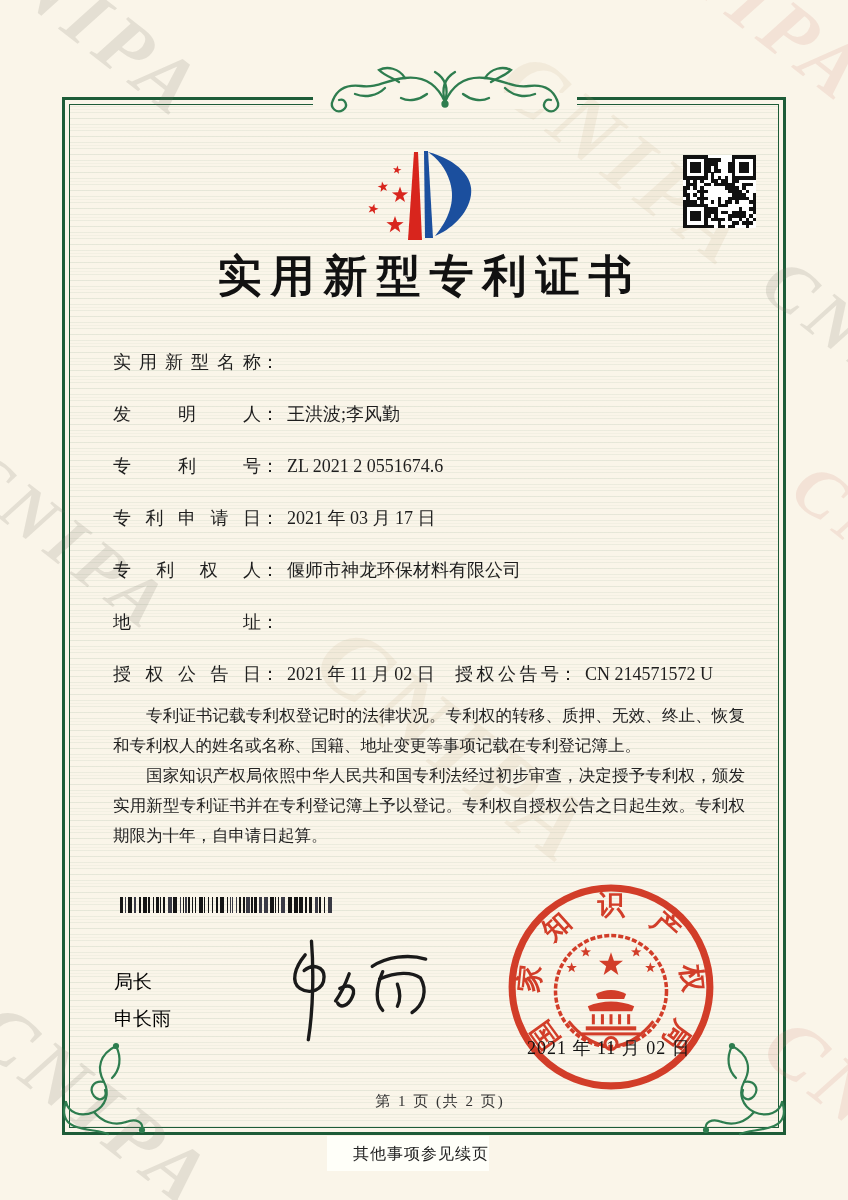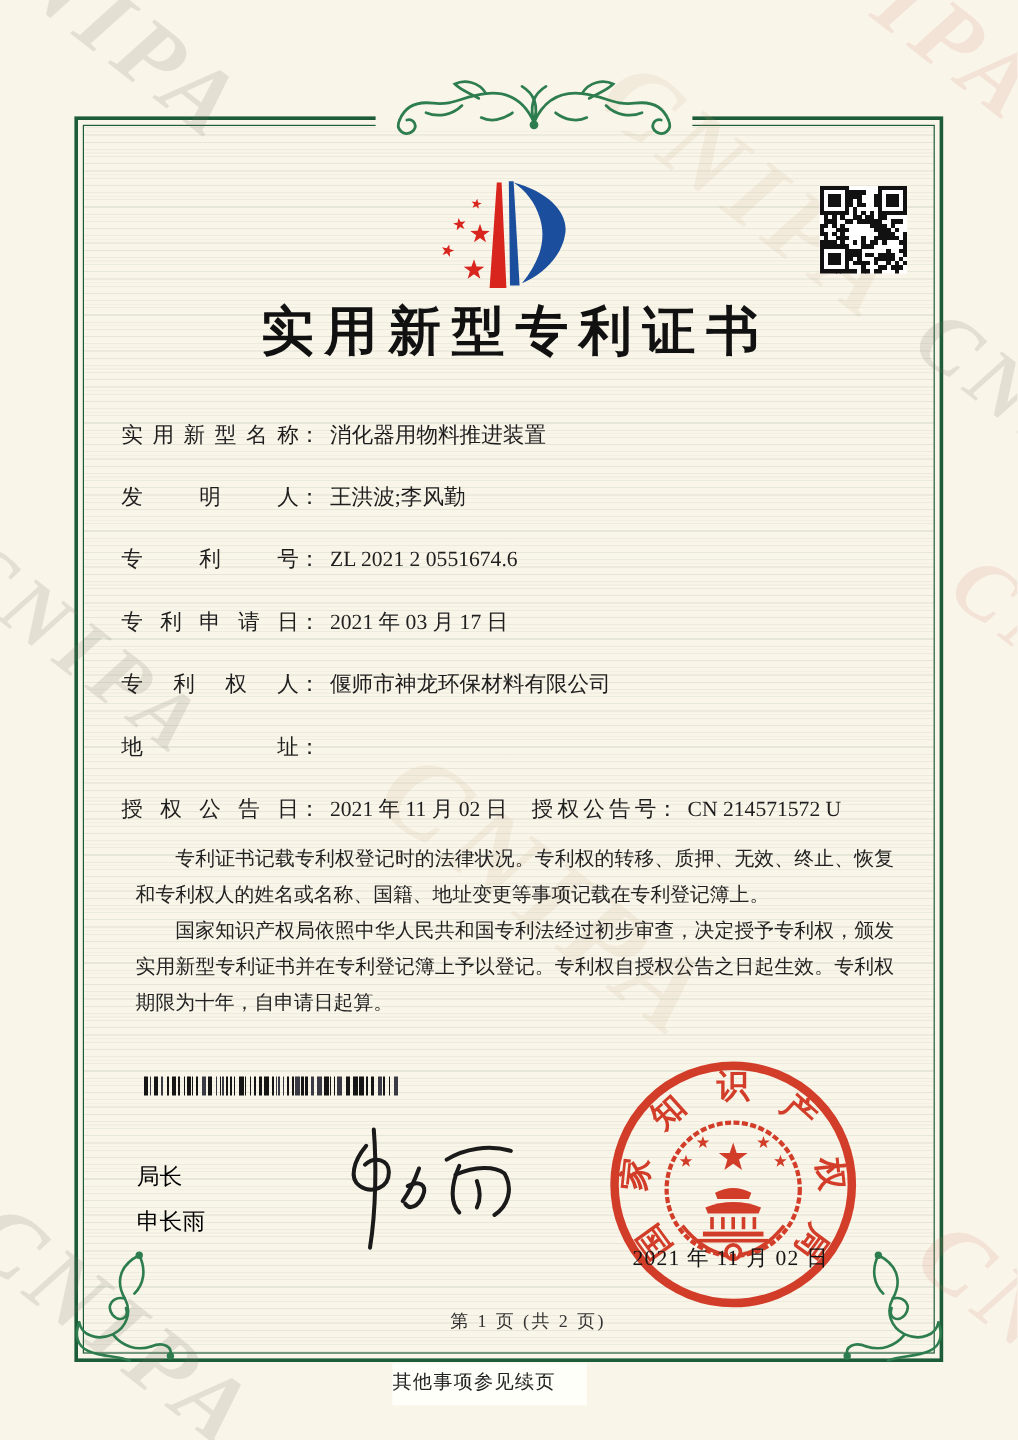--- a/index.html
+++ b/index.html
@@ -21,37 +21,37 @@
       repeating-linear-gradient(0deg, rgba(150,175,150,.14) 0 1px, transparent 1px 6px),
       repeating-linear-gradient(0deg, rgba(150,175,150,.07) 0 1px, transparent 1px 9px);
   }
   .orn{position:absolute;z-index:2;}
   
   .cert-no{position:absolute;left:112px;top:147px;font-size:18px;letter-spacing:1.5px;color:#1c1c1c;z-index:3;}
   .qr{position:absolute;left:683px;top:155px;width:73px;height:73px;z-index:3;background:#fff;}
   .logo{position:absolute;left:338px;top:140px;width:145px;height:110px;z-index:3;}
   .title{position:absolute;left:0;top:246px;width:848px;margin:1px;text-align:center;font-size:44px;font-weight:700;
     color:#111;letter-spacing:9px;padding-left:9px;box-sizing:border-box;z-index:3;}
-  .fields{position:absolute;left:101px;top:350px;width:640px;z-index:3;}
+  .fields{position:absolute;left:113px;top:350px;width:640px;z-index:3;}
   .frow{display:flex;align-items:baseline;height:27px;margin-bottom:25px;font-size:18px;color:#1e1e1e;position:relative;}
   .flabel{display:inline-block;width:148px;text-align:justify;text-align-last:justify;}
   .fcolon{display:inline-block;width:18px;}
   .fvalue{margin-left:8px;white-space:nowrap;}
   .grant2{position:absolute;left:342px;top:0;display:flex;align-items:baseline;}
   .flabel2{display:inline-block;width:104px;text-align:justify;text-align-last:justify;}
   .paras{position:absolute;left:113px;top:701px;width:632px;z-index:3;}
   .paras p{margin:0;font-size:16.5px;line-height:30px;color:var(--ink);text-indent:33px;text-align:justify;}
   .barcode{position:absolute;left:120px;top:897px;width:216px;height:16px;z-index:3;}
   .signer{position:absolute;left:114px;top:963px;font-size:19px;color:#000000;line-height:37px;z-index:3;}
   .signature{position:absolute;left:240px;top:936px;width:210px;height:110px;z-index:3;}
   .seal{position:absolute;left:500px;top:878px;width:222px;height:222px;z-index:4;opacity:.95;}
   .seal-date{position:absolute;left:527px;top:1036px;font-size:18px;letter-spacing:1px;color:#141414;z-index:5;font-weight:500;}
   .page-no{position:absolute;left:0;top:1092px;width:848px;text-align:center;font-size:15px;letter-spacing:2px;color:#333;z-index:3;padding-left:16px;}
-  .note-box{position:absolute;left:327px;top:1136px;width:162px;height:35px;line-height:35px;text-align:left;
-    background:rgba(255,255,250,.95);font-size:16px;letter-spacing:1px;color:#222;z-index:3;font-family:Liberation Mono, monospace;}
+  .note-box{position:absolute;left:327px;top:1136px;width:162px;height:35px;line-height:35px;text-align:right;
+    background:rgba(255,255,250,.95);font-size:16px;letter-spacing:1px;color:#222;z-index:3;}
 </style>
 </head>
 <body>
 
 <div class="page">
 
   <div>
       <div class="wm wm-gray" style="left: -55px; top: -30px; font-size: 80px;">CNIPA</div>
       <div class="wm wm-pink" style="left: 610px; top: -45px; font-size: 80px;">CNIPA</div>
       <div class="wm wm-beige" style="left: 480px; top: 110px; font-size: 85px;">CNIPA</div>
@@ -372,21 +372,20 @@
         <polygon points="57.0,76.0 59.1,82.1 65.6,82.2 60.4,86.1 62.3,92.3 57.0,88.6 51.7,92.3 53.6,86.1 48.4,82.2 54.9,82.1"></polygon>
       </g>
   </svg>
 
   <h1 class="title">实用新型专利证书</h1>
 
   <div class="fields">
     <div class="frow">
       <span class="flabel">实用新型名称</span>
         <span class="fcolon">：</span>
-        <span class="fvalue">消化器用物料推进装置</span>
     </div>
     <div class="frow">
       <span class="flabel">发明人</span>
         <span class="fcolon">：</span>
         <span class="fvalue">王洪波;李风勤</span>
     </div>
     <div class="frow">
       <span class="flabel">专利号</span>
         <span class="fcolon">：</span>
         <span class="fvalue">ZL 2021 2 0551674.6</span>

